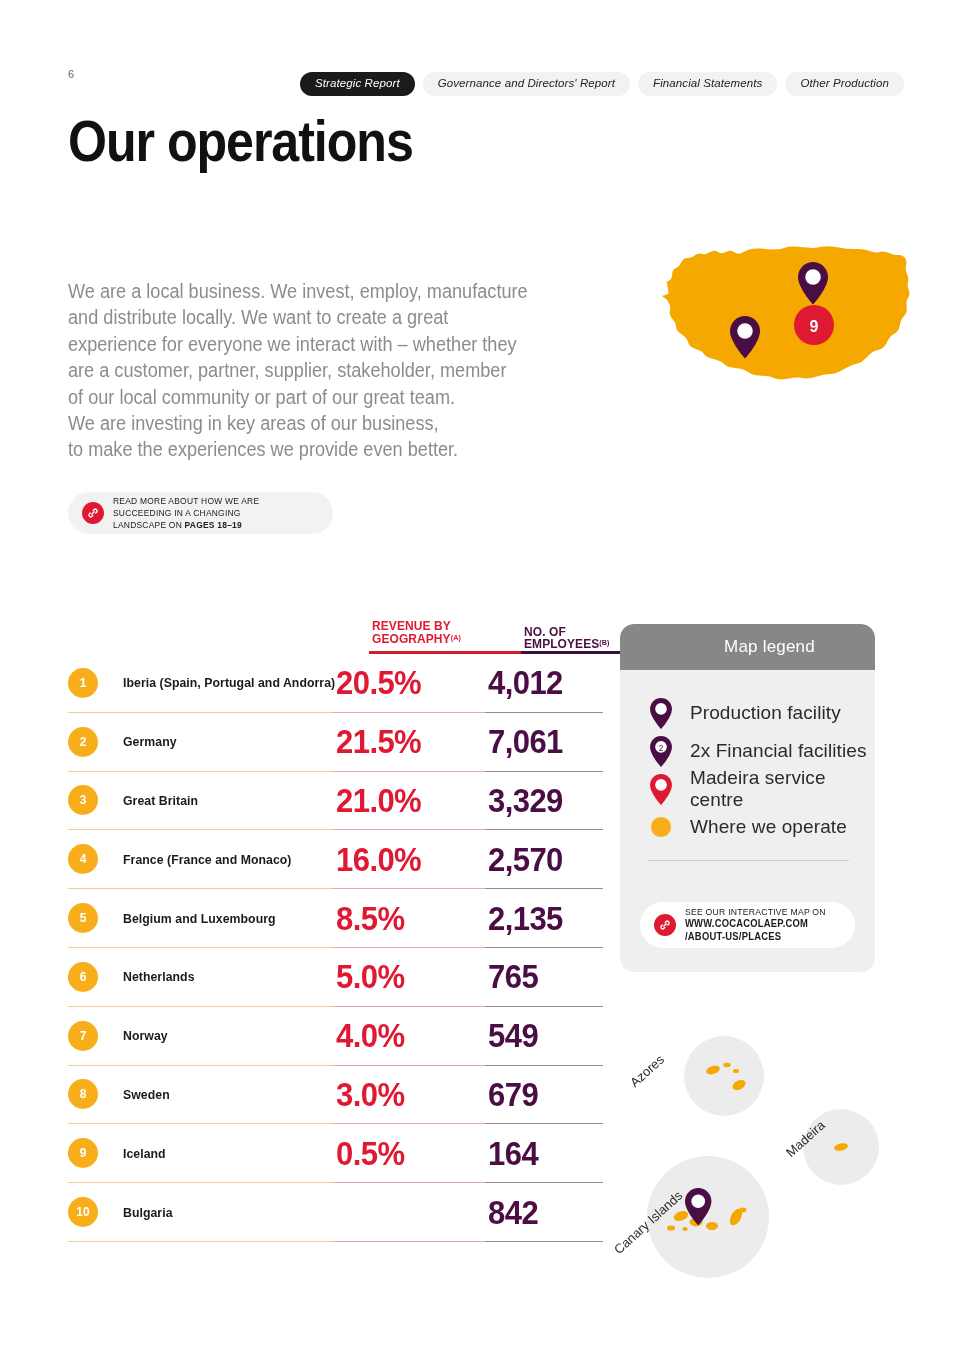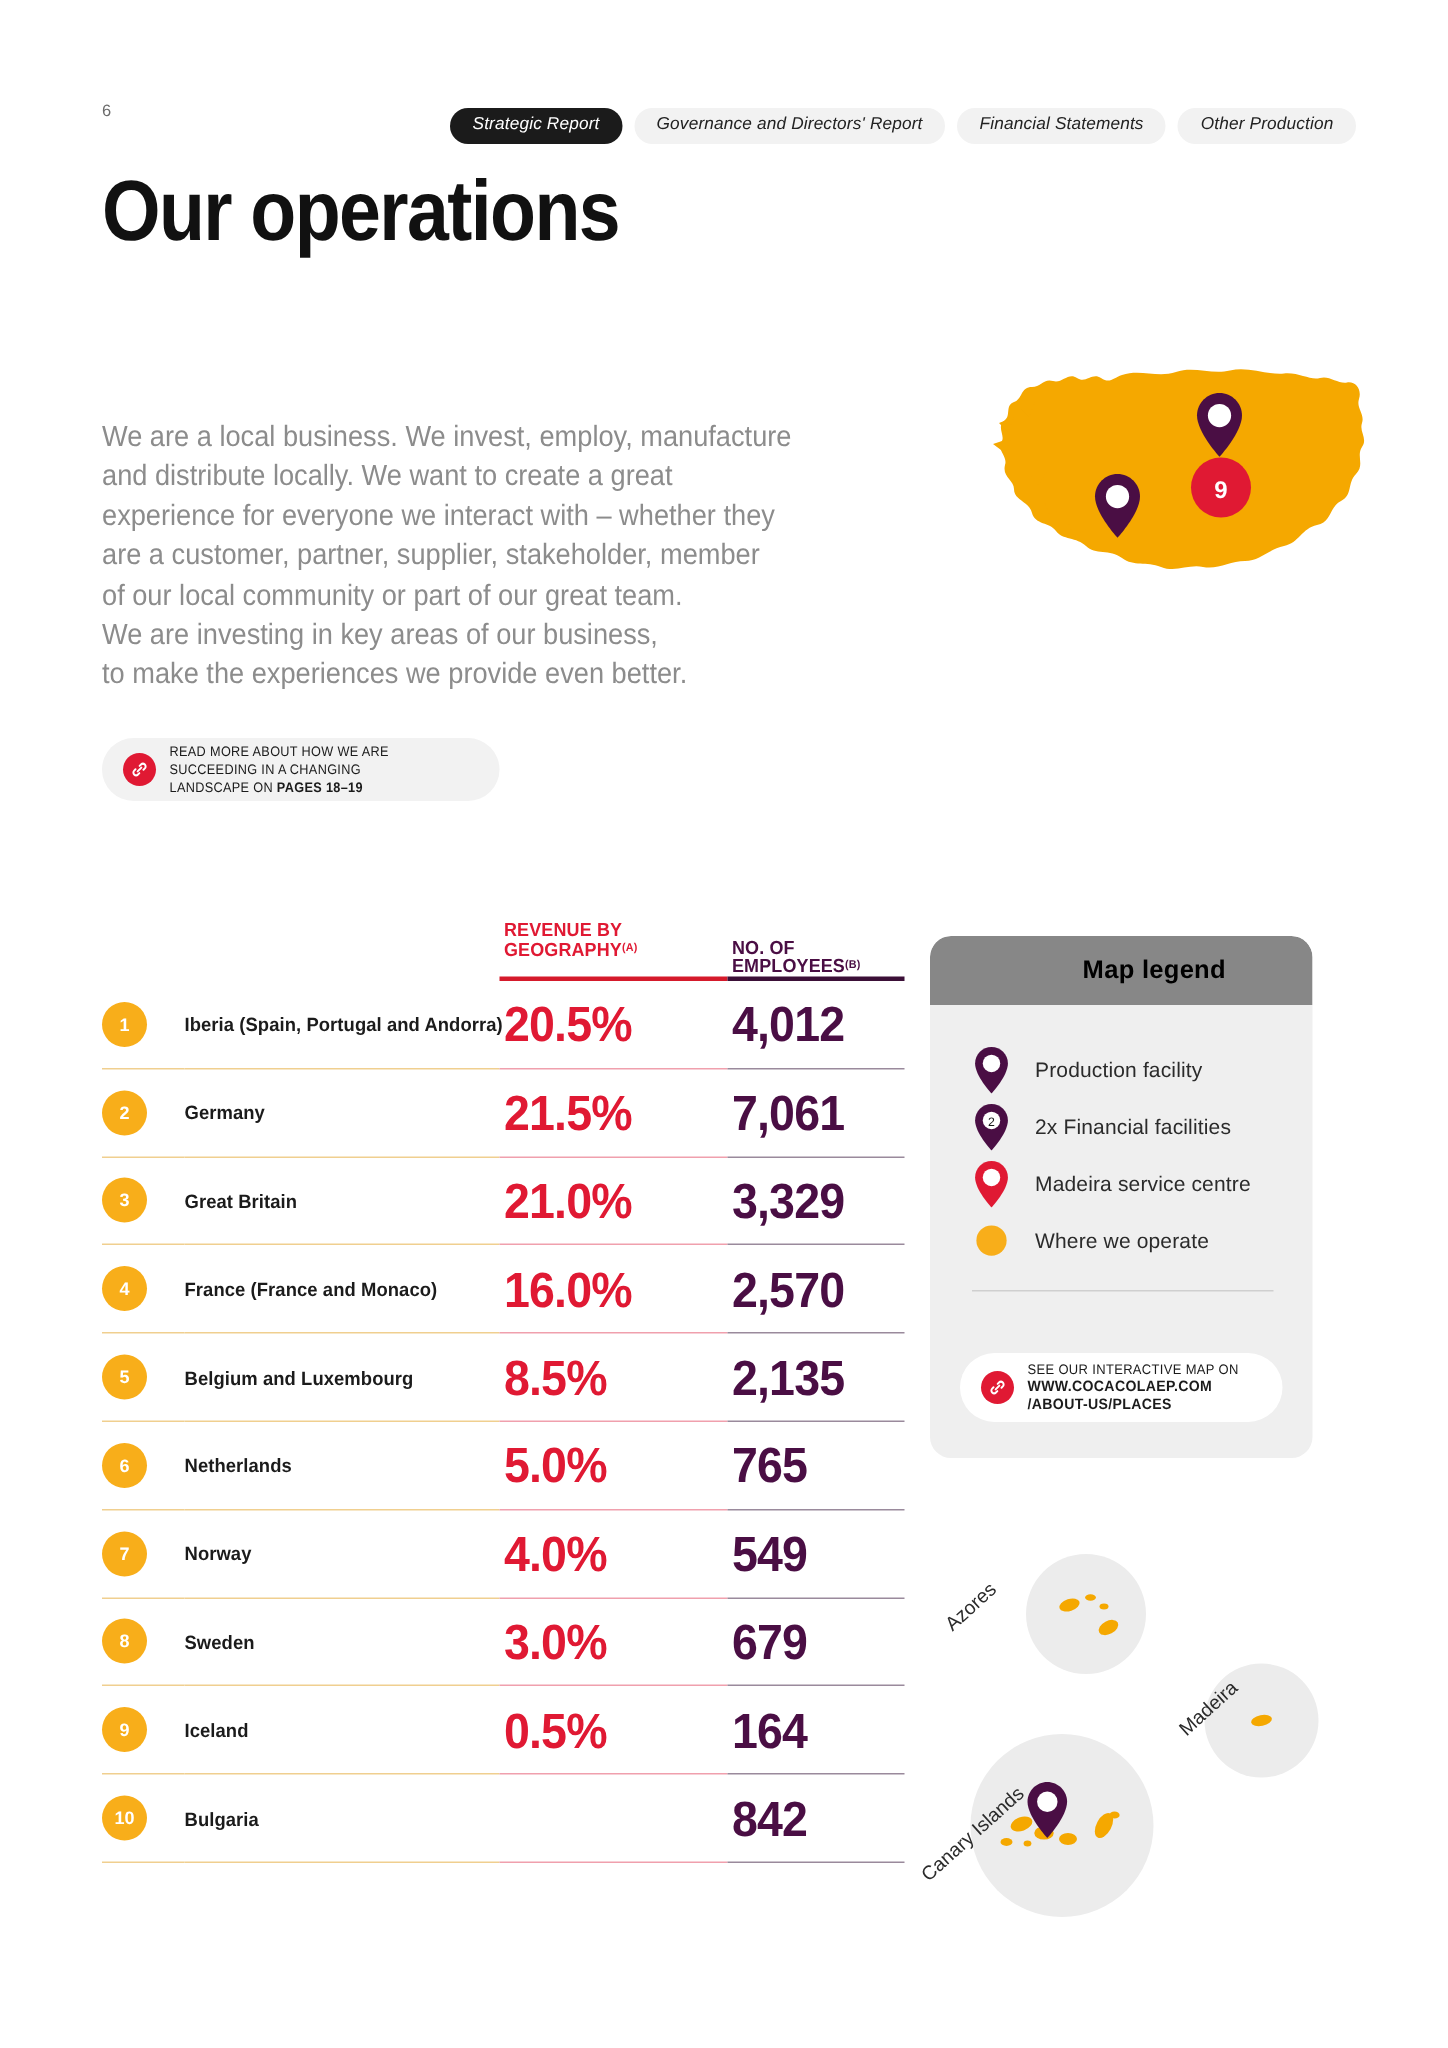--- a/index.html
+++ b/index.html
@@ -95,21 +95,21 @@
   .col-name  { width: 210px; flex: 0 0 210px; }
   .col-rev   { width: 152px; flex: 0 0 152px; padding-left: 3px; }
   .col-emp   { width: 118px; flex: 0 0 118px; padding-left: 3px; }
 
   .row { display: flex; height: 58.8px; align-items: center; }
   .cell { height: 58.8px; display: flex; align-items: center; }
   .cell-name  { border-bottom: 1.4px solid #f0cf8f; }
   .cell-rank  { border-bottom: 1.4px solid #f0cf8f; }
   .cell-rev   { border-bottom: 1.4px solid #f0a0ad; }
   .cell-emp   { border-bottom: 1.4px solid #9a8a9c; }
-  .thead .cell-rev  { border-bottom: 3.4px solid #d51a2b; height: 40px; align-items: flex-start; }
+  .thead .cell-rev  { border-bottom: 3.4px solid #d51a2b; height: 40px; align-items: center; margin-left: 36px; }
   .thead .cell-emp  { border-bottom: 3.4px solid #3b0f37; height: 40px; align-items: flex-end; }
   .thead .cell-rank, .thead .cell-name { border-bottom: none; height: 40px; }
 
   .rank-badge {
     width: 30px; height: 30px; border-radius: 50%;
     background: #f8ae1a; color: #ffffff;
     display: flex; align-items: center; justify-content: center;
     font-family: "Liberation Sans Narrow", "Liberation Sans", sans-serif;
     font-weight: bold; font-size: 12px; line-height: 1;
   }
@@ -143,26 +143,26 @@
     width: 255px; height: 348px;
     background: #efefef; border-radius: 14px; overflow: hidden;
   }
   .legend-head {
     height: 46px; background: #878787;
     display: flex; align-items: center; justify-content: center;
     border-radius: 14px 14px 0 0;
   }
   .legend-title {
     font-family: "Liberation Sans Narrow", "Liberation Sans", sans-serif;
-    font-weight: bold; font-size: 17px; color: #000000; letter-spacing: .2px; margin-left: 44px;
+    font-weight: normal; font-size: 17px; color: #ffffff; letter-spacing: .2px; margin-left: 44px;
   }
   .legend-items { padding: 24px 0 0 28px; }
   .legend-item { display: flex; align-items: center; height: 38px; gap: 16px; }
   .legend-ico { width: 26px; flex: 0 0 26px; display: flex; justify-content: center; }
-  .legend-label { font-size: 14px; color: #2b2b2b; letter-spacing: .1px; }
+  .legend-label { font-size: 19px; color: #2b2b2b; letter-spacing: .1px; }
   .legend-divider {
     margin: 14px 26px 0 28px; height: 1px; background: #cfcfcf;
   }
   .legend-cta {
     position: absolute; left: 20px; bottom: 24px;
     width: 215px; height: 46px; background: #ffffff;
     border-radius: 23px; display: flex; align-items: center; gap: 9px;
     padding: 0 14px;
   }
   .legend-cta-text {

